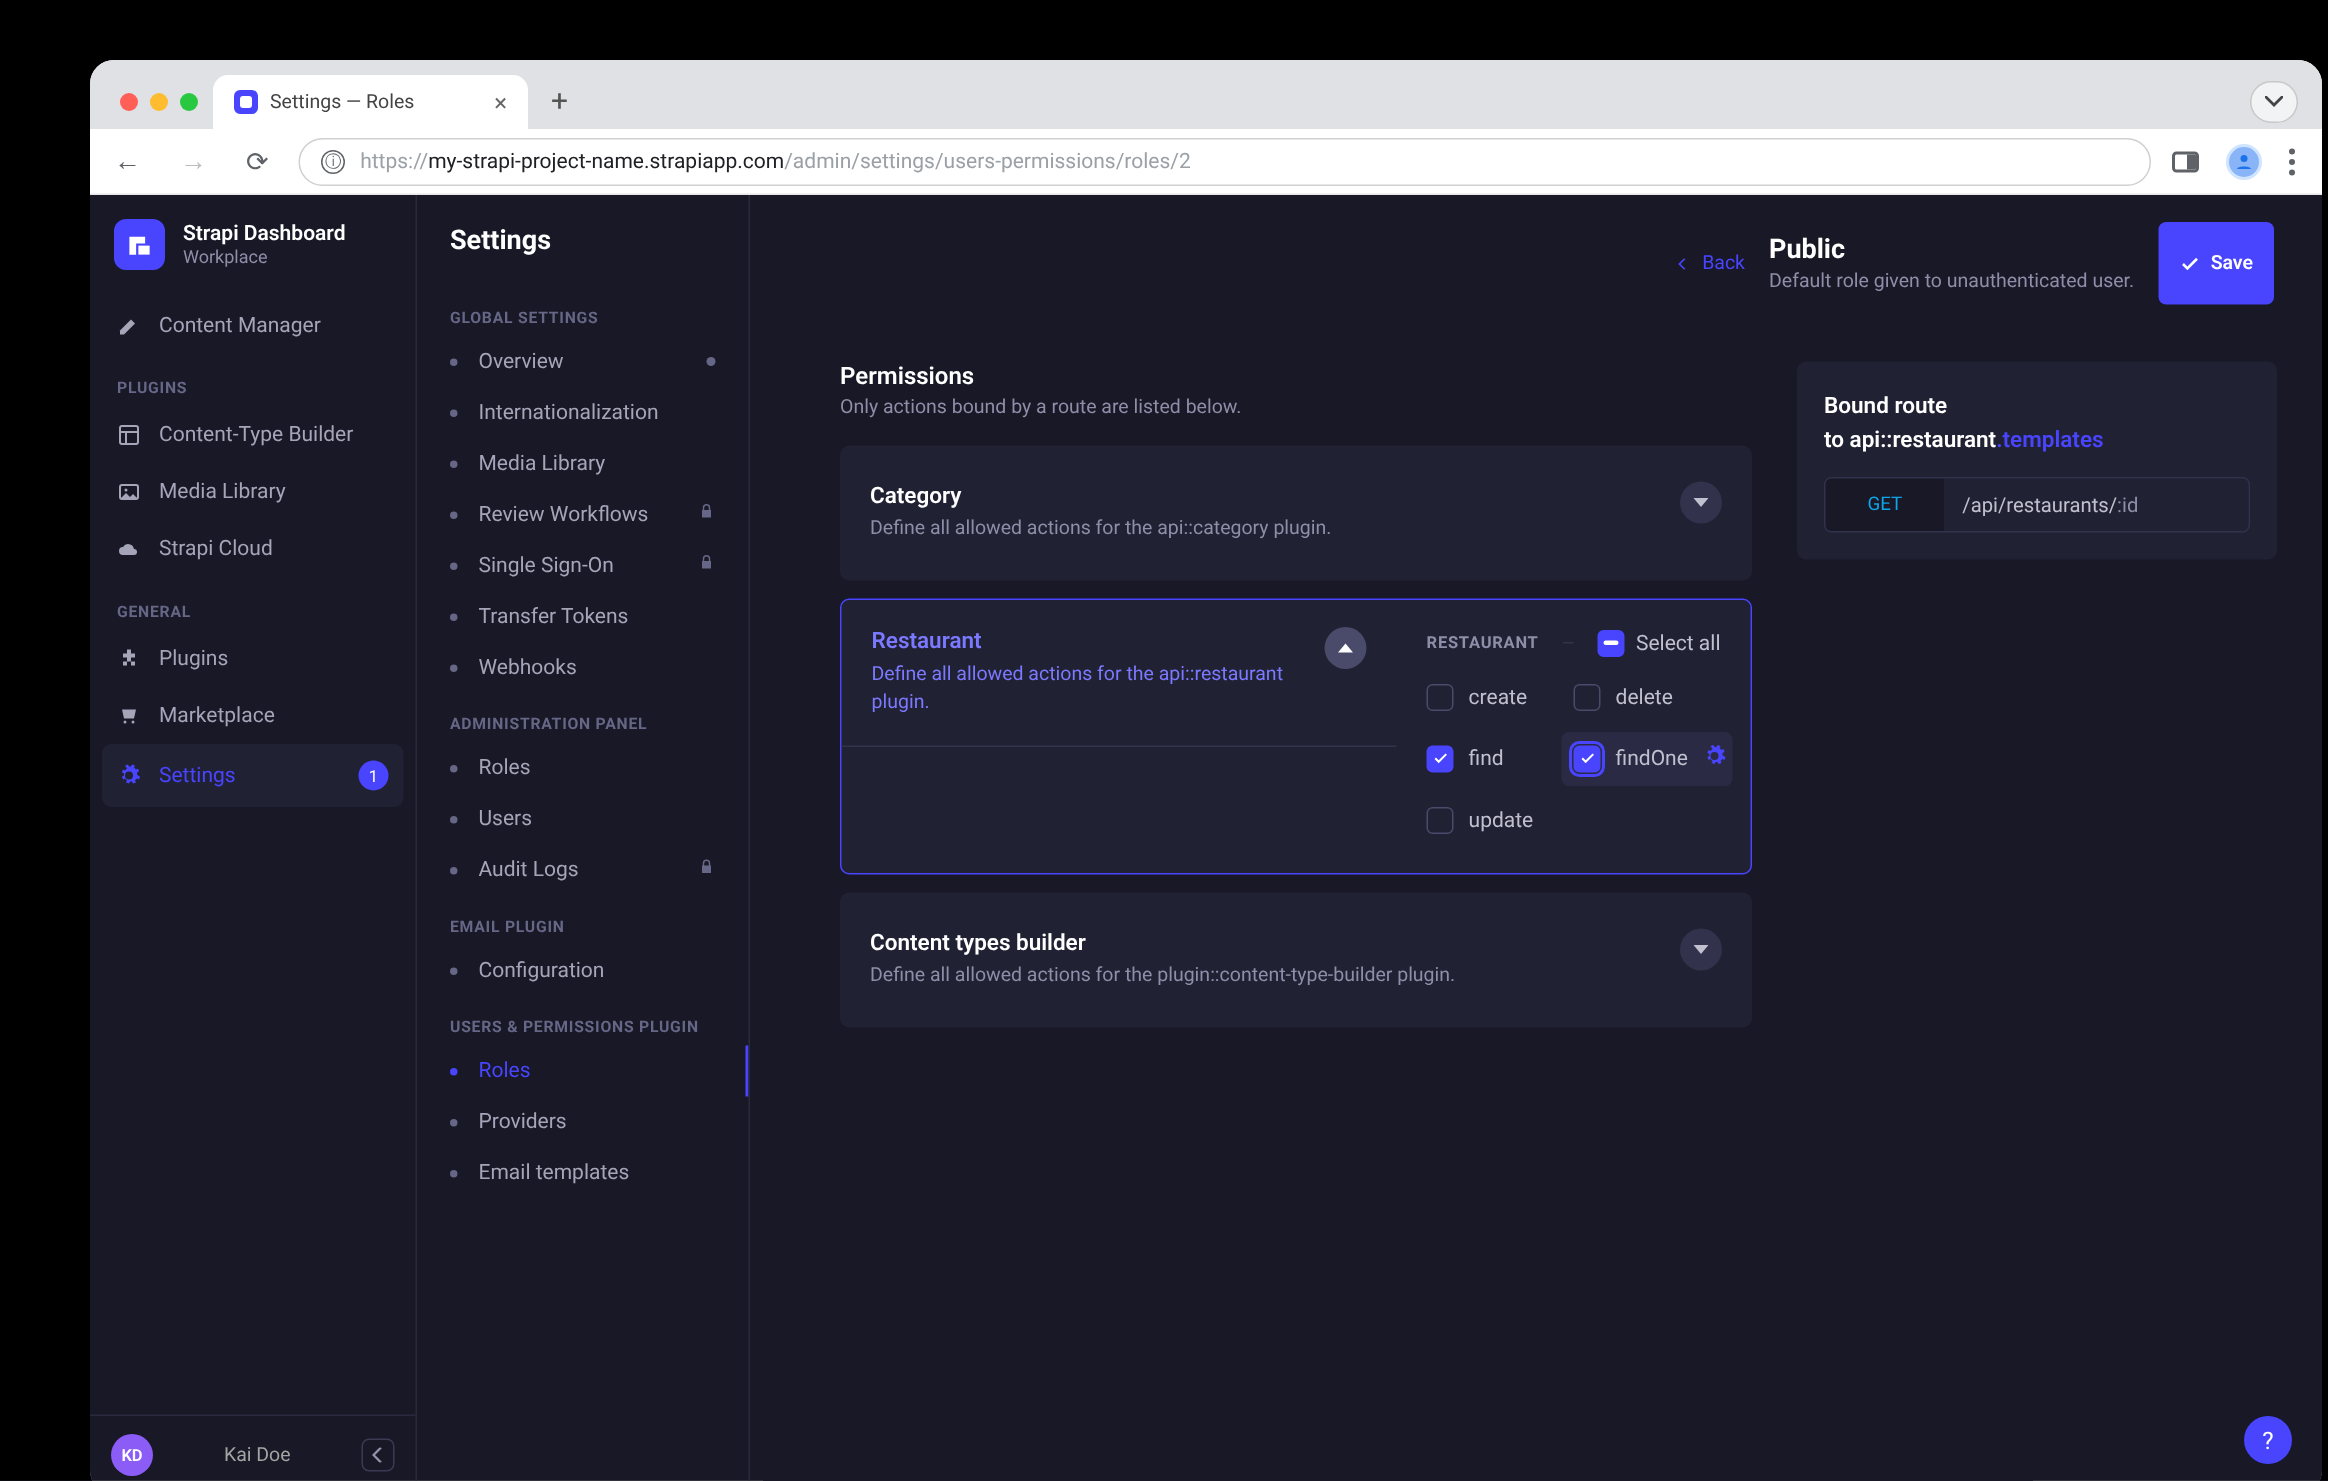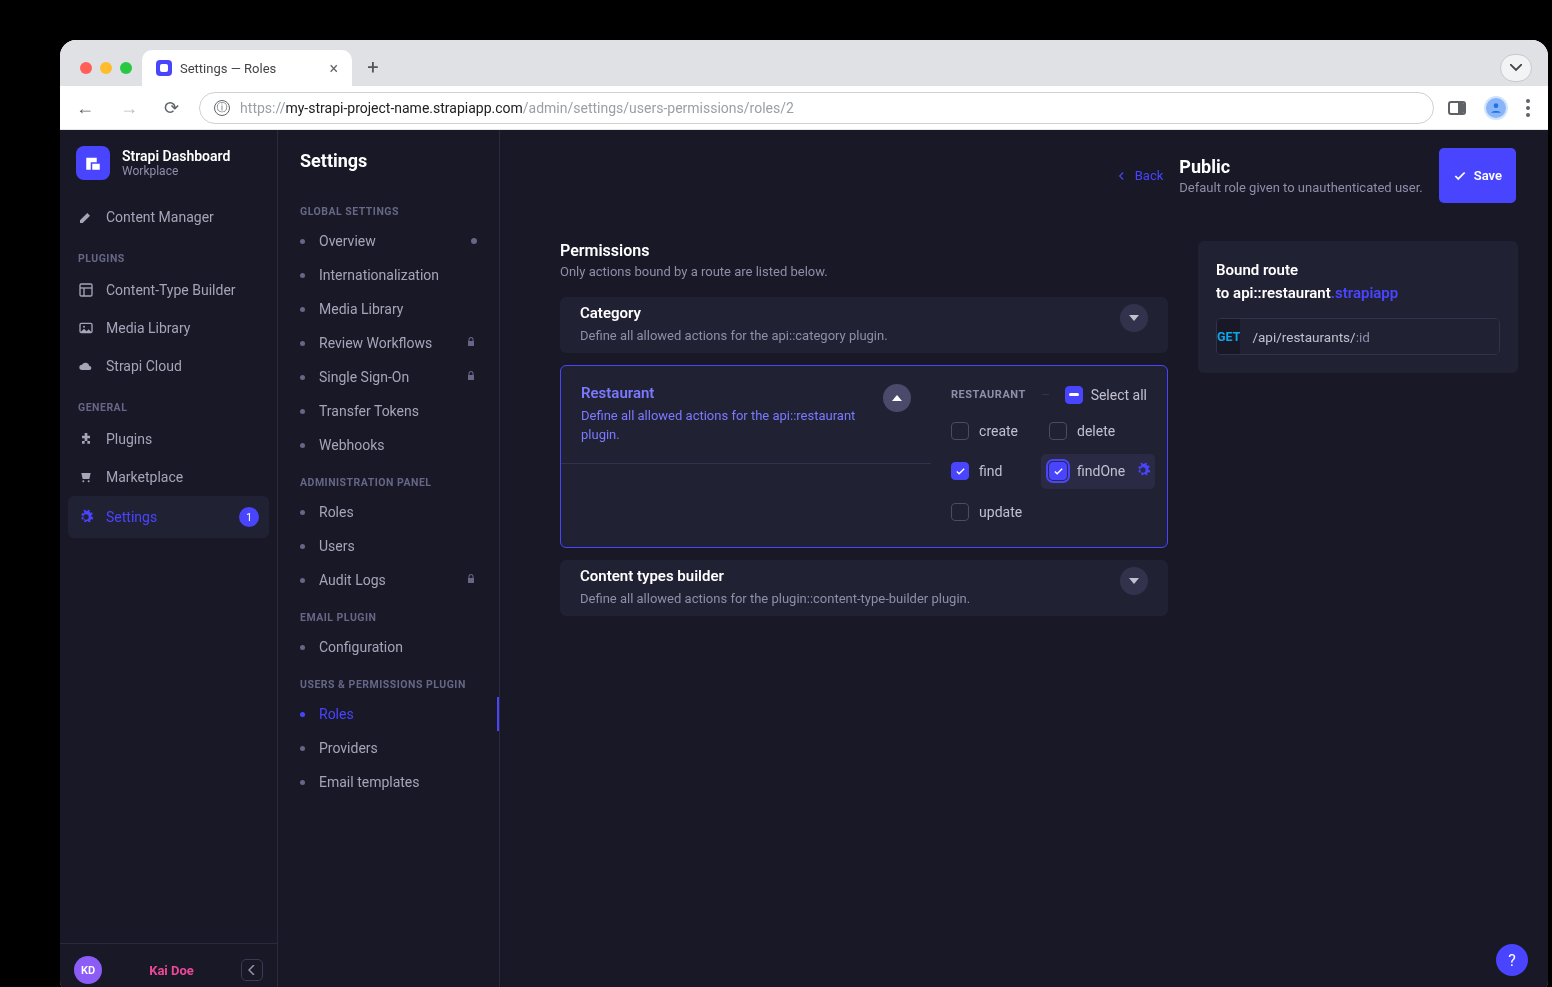--- a/index.html
+++ b/index.html
@@ -49,21 +49,21 @@
 .brand-sub{font-size:12px;color:#8e8ea9;}
 .nav1-item{display:flex;align-items:center;gap:12px;padding:11px 18px;color:#a5a5ba;font-size:14px;cursor:pointer;}
 .nav1-item .icn{width:16px;height:16px;display:inline-flex;align-items:center;justify-content:center;}
 .nav1-item .icn svg{width:16px;height:16px;fill:#a5a5ba;}
 .nav1-item.active{background:#212134;color:#4945ff;border-radius:6px;margin:0 8px;padding:11px 10px;}
 .nav1-item.active .icn svg{fill:#4945ff;}
 .badge{margin-left:auto;background:#4945ff;color:#fff;font-size:11px;width:20px;height:20px;border-radius:10px;display:flex;align-items:center;justify-content:center;}
 .nav1-section{padding:16px 18px 6px;color:#666687;font-size:10.5px;font-weight:700;letter-spacing:.5px;}
 .nav1-footer{margin-top:auto;border-top:1px solid #2a2a3f;padding:12px 14px;display:flex;align-items:center;gap:12px;}
 .user-avatar{width:28px;height:28px;border-radius:50%;background:#8b5cf6;color:#fff;display:flex;align-items:center;justify-content:center;font-size:11px;font-weight:600;}
-.user-name{flex:1;text-align:center;color:#ec4899;font-size:13px;font-weight:bold;}
+.user-name{flex:1;text-align:center;color:#a3a3a3;font-size:13px;}
 .collapse-btn{width:22px;height:22px;border:1px solid #3a3a55;border-radius:5px;display:flex;align-items:center;justify-content:center;color:#9494ad;cursor:pointer;}
 
 
 .nav2{width:222px;background:#181826;border-right:1px solid #2a2a3f;overflow-y:auto;}
 .nav2-title{padding:20px 22px;font-size:18px;font-weight:700;}
 .nav2-section{padding:14px 22px 6px;color:#666687;font-size:10.5px;font-weight:700;letter-spacing:.5px;}
 .nav2-item{display:flex;align-items:center;gap:14px;padding:9px 22px;color:#a5a5ba;font-size:14px;cursor:pointer;}
 .nav2-item.active{color:#4945ff;border-right:2px solid #4945ff;}
 .bullet{width:5px;height:5px;border-radius:50%;background:#666687;}
 .nav2-item.active .bullet{background:#4945ff;}
@@ -80,21 +80,21 @@
 .h-title{font-size:18px;font-weight:700;}
 .h-sub{font-size:13px;color:#8e8ea9;}
 .save-btn{margin-left:auto;background:#4945ff;color:#fff;border:none;border-radius:5px;padding:20px 14px;font-size:13px;font-weight:600;display:flex;gap:7px;align-items:center;cursor:pointer;}
 .save-btn svg{width:14px;height:14px;fill:#fff;}
 
 .main-body{flex:1;display:flex;gap:30px;padding:0 30px 30px 60px;overflow:auto;}
 .col-left{flex:1;min-width:0;}
 .perm-title{padding:26px 0 4px;font-size:16px;font-weight:600;}
 .perm-sub{color:#8e8ea9;font-size:13px;margin-bottom:18px;}
 
-.accordion{background:#212134;border-radius:6px;margin-bottom:12px;padding:7px 20px;display:flex;align-items:flex-start;}
+.accordion{background:#212134;border-radius:6px;margin-bottom:12px;padding:24px 20px;display:flex;align-items:flex-start;}
 .acc-texts{flex:1;}
 .acc-title{font-size:15px;font-weight:600;margin-bottom:5px;}
 .acc-sub{font-size:13px;color:#8e8ea9;line-height:1.45;}
 .chev-circle{width:28px;height:28px;border-radius:50%;background:#32324d;display:flex;align-items:center;justify-content:center;cursor:pointer;flex-shrink:0;}
 .chev-circle svg{width:10px;height:10px;fill:#c0c0cf;}
 
 .accordion.open{border:1px solid #4945ff;padding:0;}
 .acc-head{padding:18px 20px;display:flex;align-items:flex-start;border-bottom:1px solid #32324d;}
 .accordion.open .acc-title{color:#7b79ff;}
 .accordion.open .acc-sub{color:#7b79ff;}
@@ -118,21 +118,21 @@
 .action.selected{background:#2a2a45;border-radius:5px;padding:8px;margin:-8px;min-width:0;}
 .gear{margin-left:auto;cursor:pointer;}
 .gear svg{width:16px;height:16px;fill:#4945ff;}
 
 
 .col-right{width:320px;}
 .panel{background:#212134;border-radius:6px;margin-top:26px;padding:18px;}
 .panel-title{font-size:15px;font-weight:600;line-height:1.5;}
 .panel-hl{color:#4945ff;}
 .route-box{display:flex;margin-top:14px;border:1px solid #32324d;border-radius:5px;overflow:hidden;}
-.method{background:#181826;color:#0ea5e9;font-size:12.5px;font-weight:700;padding:10px 0;}
+.method{background:#181826;color:#0ea5e9;font-size:12.5px;font-weight:400;padding:10px 28px;}
 .route{flex:1;background:#212134;display:flex;align-items:center;padding:0 12px;color:#c0c0cf;font-size:13.5px;}
 .route .muted{color:#8e8ea9;}
 
 
 .help{position:absolute;right:20px;bottom:20px;width:32px;height:32px;border-radius:50%;background:#4945ff;color:#fff;display:flex;align-items:center;justify-content:center;font-size:16px;cursor:pointer;}
 </style>
 </head>
 <body>
 
 <div class="browser">
@@ -456,21 +456,21 @@
                   <path d="M0 0l5 6 5-6z"></path>
                 </svg>
             </div>
           </div>
         </div>
 
         <div class="col-right">
           <div class="panel">
             <div class="panel-title">
               <span>Bound route</span><br>
-              <span>to api::restaurant</span><span class="panel-hl">.strapiapp</span>
+              <span>to api::restaurant</span><span class="panel-hl">.templates</span>
             </div>
             <div class="route-box">
               <div class="method">GET</div>
               <div class="route">
                 <span>/api/restaurants/</span>
                   <span class="muted">:id</span>
               </div>
             </div>
           </div>
         </div>

